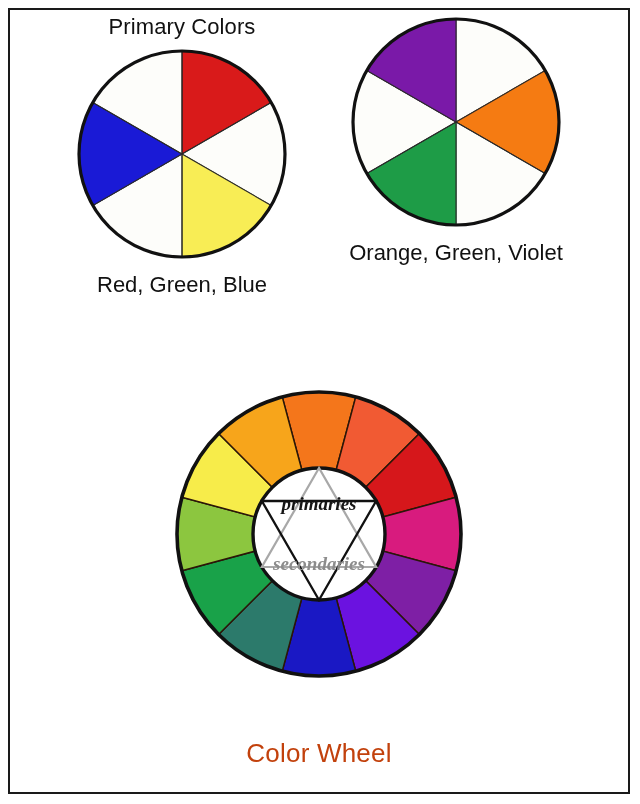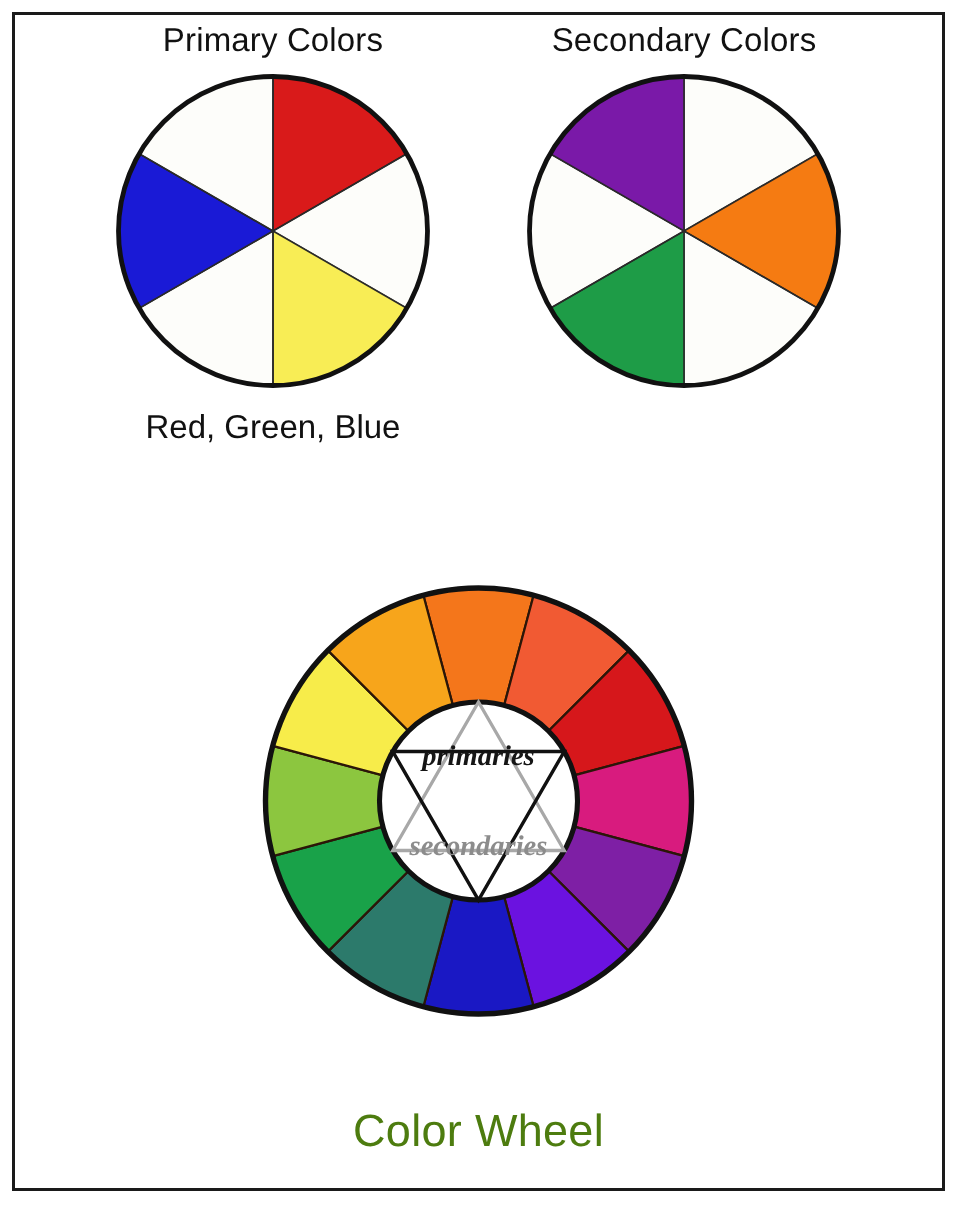--- a/index.html
+++ b/index.html
@@ -67,22 +67,22 @@
     position: absolute;
     left: 8px;
     top: 352px;
     width: 622px;
     display: flex;
     flex-direction: column;
     align-items: center;
   }
   #main-wheel-svg { display: block; }
   #main-caption {
-    font-size: 30px;
-    color: #4d7c0f;
+    font-size: 26px;
+    color: #c2410c;
     margin-top: 14px;
     letter-spacing: 0.2px;
   }
   .inner-label {
     font-family: "Liberation Serif", serif;
     font-style: italic;
     font-weight: bold;
     font-size: 19px;
   }
   .inner-label.primaries { fill: #151515; }
@@ -110,36 +110,36 @@
           <line x1="108" y1="108" x2="197.20" y2="159.50" stroke="#2a2a2a" stroke-width="1.1"></line>
           <line x1="108" y1="108" x2="108.00" y2="211.00" stroke="#2a2a2a" stroke-width="1.1"></line>
           <line x1="108" y1="108" x2="18.80" y2="159.50" stroke="#2a2a2a" stroke-width="1.1"></line>
           <line x1="108" y1="108" x2="18.80" y2="56.50" stroke="#2a2a2a" stroke-width="1.1"></line>
           <circle cx="108" cy="108" r="103" fill="none" stroke="#111111" stroke-width="3.2"></circle>
         </svg>
       <div class="wheel-caption">Red, Green, Blue</div>
     </div>
 
     <div class="wheel-block">
-      <div class="wheel-title">Secondary Colors</div>
       <svg class="small-wheel-svg" id="small-wheel-1" width="216" height="216" viewBox="0 0 216 216">
           <path d="M 108 108 L 108.00 5.00 A 103 103 0 0 1 197.20 56.50 Z" fill="#fdfdfa" stroke="#111111" stroke-width="0.9"></path>
           <path d="M 108 108 L 197.20 56.50 A 103 103 0 0 1 197.20 159.50 Z" fill="#F57B12" stroke="#F57B12" stroke-width="0.6"></path>
           <path d="M 108 108 L 197.20 159.50 A 103 103 0 0 1 108.00 211.00 Z" fill="#fdfdfa" stroke="#111111" stroke-width="0.9"></path>
           <path d="M 108 108 L 108.00 211.00 A 103 103 0 0 1 18.80 159.50 Z" fill="#1E9C47" stroke="#1E9C47" stroke-width="0.6"></path>
           <path d="M 108 108 L 18.80 159.50 A 103 103 0 0 1 18.80 56.50 Z" fill="#fdfdfa" stroke="#111111" stroke-width="0.9"></path>
           <path d="M 108 108 L 18.80 56.50 A 103 103 0 0 1 108.00 5.00 Z" fill="#7A19A8" stroke="#7A19A8" stroke-width="0.6"></path>
           <line x1="108" y1="108" x2="108.00" y2="5.00" stroke="#2a2a2a" stroke-width="1.1"></line>
           <line x1="108" y1="108" x2="197.20" y2="56.50" stroke="#2a2a2a" stroke-width="1.1"></line>
           <line x1="108" y1="108" x2="197.20" y2="159.50" stroke="#2a2a2a" stroke-width="1.1"></line>
           <line x1="108" y1="108" x2="108.00" y2="211.00" stroke="#2a2a2a" stroke-width="1.1"></line>
           <line x1="108" y1="108" x2="18.80" y2="159.50" stroke="#2a2a2a" stroke-width="1.1"></line>
           <line x1="108" y1="108" x2="18.80" y2="56.50" stroke="#2a2a2a" stroke-width="1.1"></line>
           <circle cx="108" cy="108" r="103" fill="none" stroke="#111111" stroke-width="3.2"></circle>
         </svg>
+      <div class="wheel-caption">Orange, Green, Violet</div>
     </div>
 
   </div>
 
   <div id="main-wheel-block">
     <svg id="main-wheel-svg" width="292" height="372" viewBox="0 0 292 372">
         <path d="M 109.25 44.84 A 142 142 0 0 1 182.75 44.84 L 163.08 118.25 A 66 66 0 0 0 128.92 118.25 Z" fill="#F4761B" stroke="#2b1608" stroke-width="1.5"></path>
         <path d="M 182.75 44.84 A 142 142 0 0 1 246.41 81.59 L 192.67 135.33 A 66 66 0 0 0 163.08 118.25 Z" fill="#F15A33" stroke="#2b1608" stroke-width="1.5"></path>
         <path d="M 246.41 81.59 A 142 142 0 0 1 283.16 145.25 L 209.75 164.92 A 66 66 0 0 0 192.67 135.33 Z" fill="#D6171B" stroke="#2b1608" stroke-width="1.5"></path>
         <path d="M 283.16 145.25 A 142 142 0 0 1 283.16 218.75 L 209.75 199.08 A 66 66 0 0 0 209.75 164.92 Z" fill="#D81B7E" stroke="#2b1608" stroke-width="1.5"></path>

